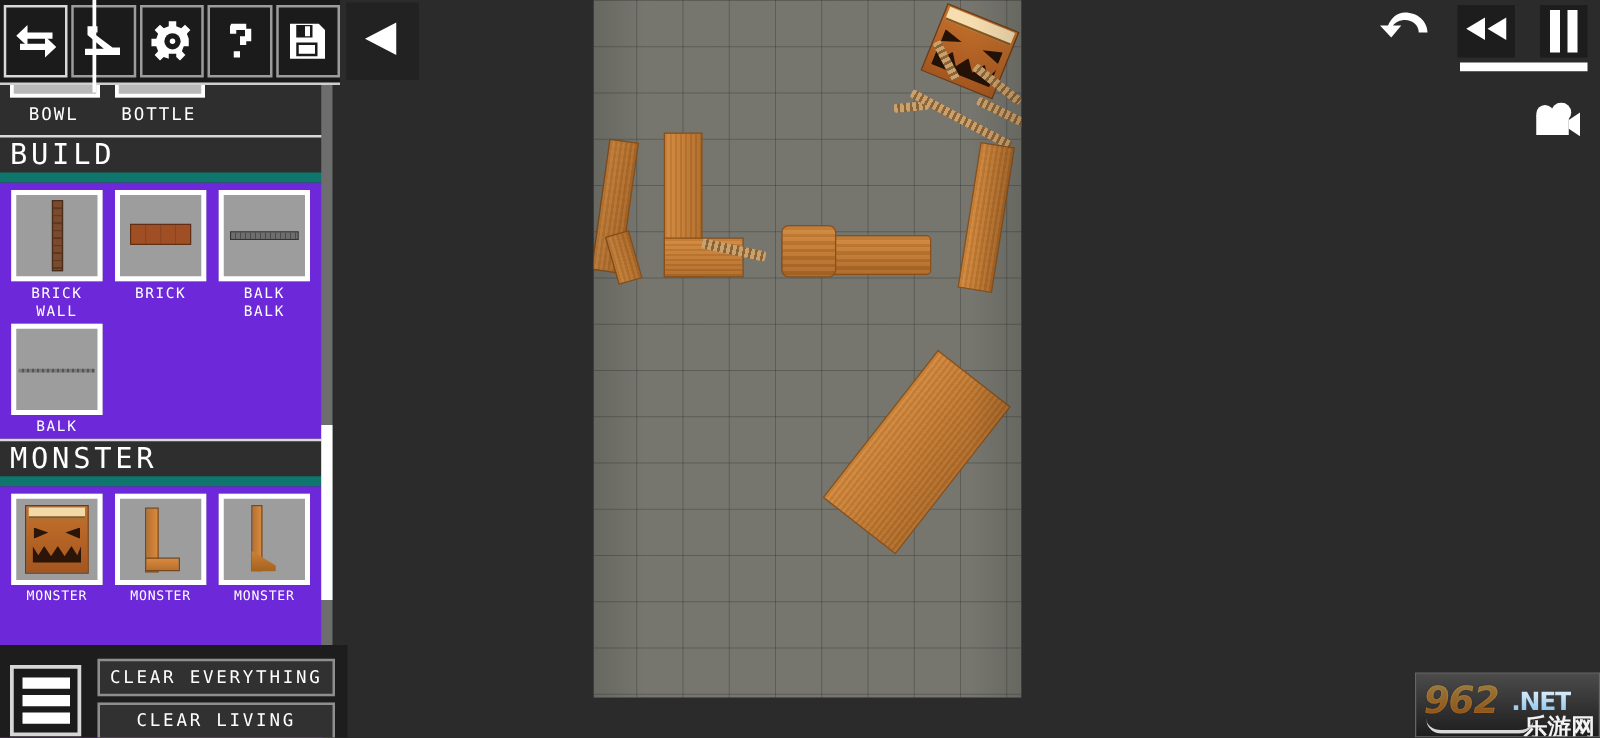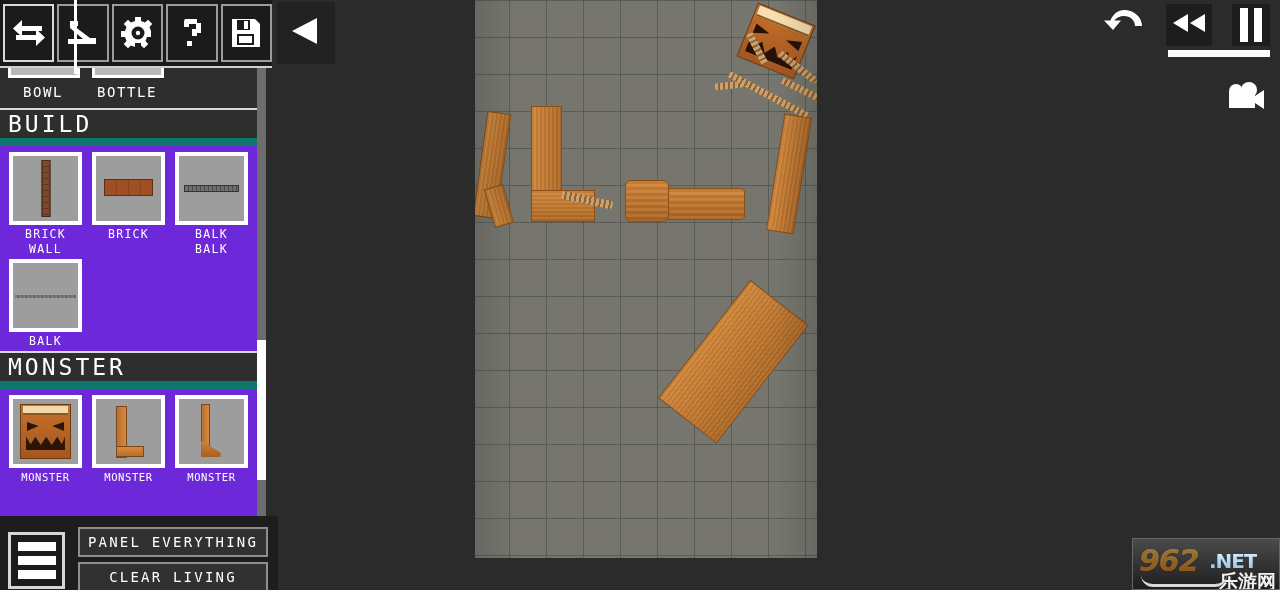--- a/index.html
+++ b/index.html
@@ -408,21 +408,21 @@
   </div>
 
   <div class="bottombar">
     <div class="hamburger">
       <span style="display:flex;flex-direction:column;gap:5px;">
         <i></i>
           <i></i>
           <i></i>
       </span>
     </div>
-    <div class="clear-btn a">PANEL EVERYTHING</div>
+    <div class="clear-btn a">CLEAR EVERYTHING</div>
     <div class="clear-btn b">CLEAR LIVING</div>
   </div>
 
   <div class="stage">
 
     <div class="head" style="left:270px; top:12px; width:62px; height:58px; transform:rotate(22deg);">
       <div class="lid"></div>
       <div class="eyeL"></div>
       <div class="eyeR"></div>
       <div class="mouth"></div>

